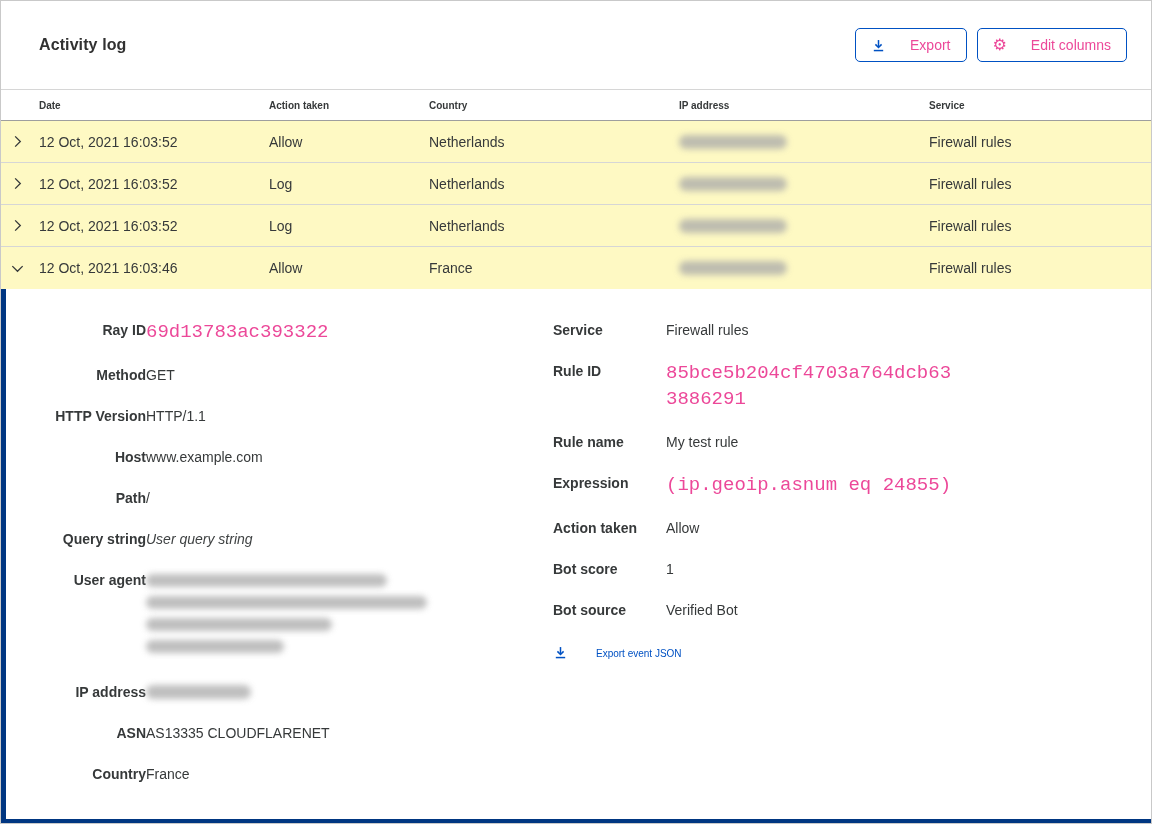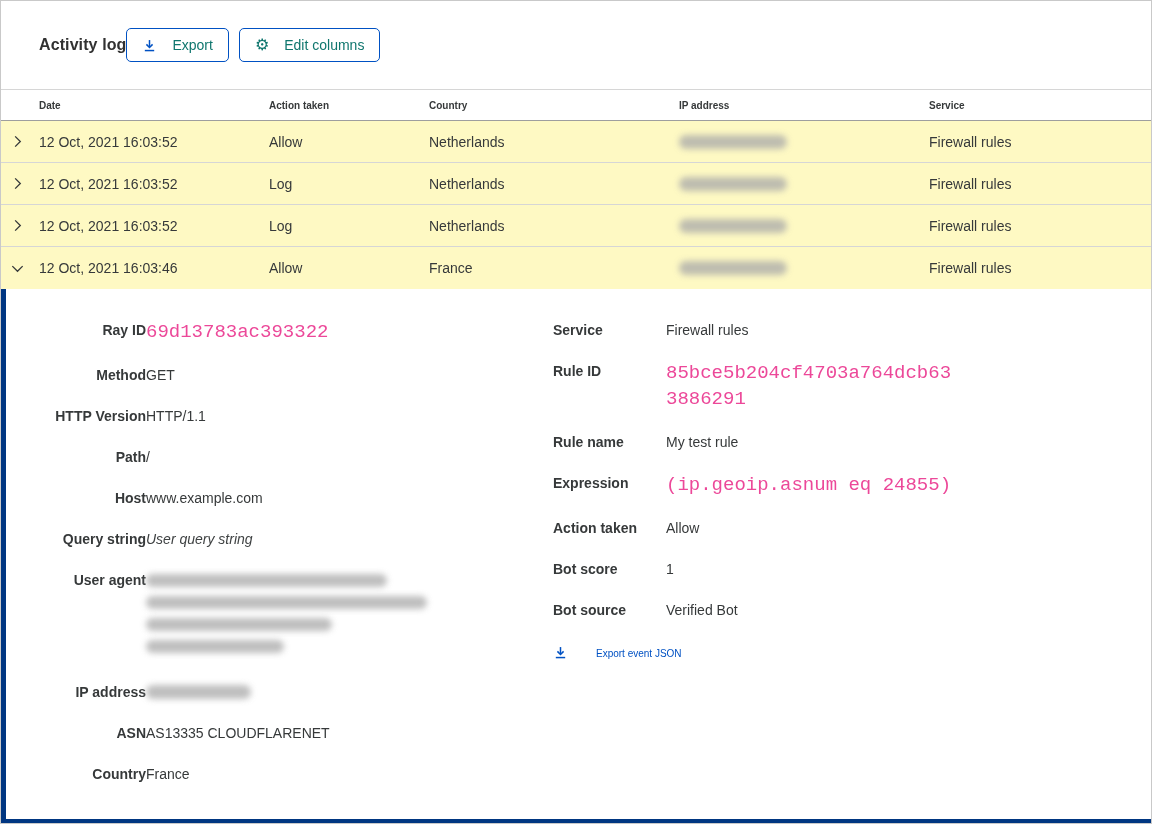--- a/index.html
+++ b/index.html
@@ -14,30 +14,30 @@
     width: 1152px; height: 824px;
     border: 1px solid #c9c9c9;
     background: #fff;
     position: relative;
     display: flex; flex-direction: column;
   }
 
   
   .topbar {
     height: 88px; flex: 0 0 88px;
-    display: flex; align-items: center; justify-content: flex-start;
-    padding: 0 36px 0 38px;
+    display: flex; align-items: center; justify-content: space-between;
+    padding: 0 24px 0 38px;
   }
   .page-title { font-size: 16px; font-weight: bold; color: #313131; letter-spacing: .1px; }
   .topbar-actions { display: flex; gap: 10px; }
   .btn {
-    display: inline-flex; align-items: center; gap: 15px;
+    display: inline-flex; align-items: center; gap: 24px;
     height: 34px; padding: 0 15px;
     background: #fff; border: 1px solid #0051c3; border-radius: 5px;
-    color: #0f766e; font-size: 14px; font-family: inherit;
+    color: #ec4899; font-size: 14px; font-family: inherit;
     cursor: pointer;
   }
   .btn svg { display: block; }
   .gear-glyph { font-size: 16px; line-height: 1; font-family: "DejaVu Sans", sans-serif; }
 
   
   .grid-row {
     display: grid;
     grid-template-columns: 38px 230px 160px 250px 250px 1fr;
     align-items: center;
@@ -201,26 +201,26 @@
         </div>
         <div class="detail-item">
           <div class="detail-label">Method</div>
           <div class="detail-value">GET</div>
         </div>
         <div class="detail-item">
           <div class="detail-label">HTTP Version</div>
           <div class="detail-value">HTTP/1.1</div>
         </div>
         <div class="detail-item">
+          <div class="detail-label">Host</div>
+          <div class="detail-value">www.example.com</div>
+        </div>
+        <div class="detail-item">
           <div class="detail-label">Path</div>
           <div class="detail-value">/</div>
-        </div>
-        <div class="detail-item">
-          <div class="detail-label">Host</div>
-          <div class="detail-value">www.example.com</div>
         </div>
         <div class="detail-item">
           <div class="detail-label">Query string</div>
           <div class="detail-value italic">User query string</div>
         </div>
         <div class="detail-item">
           <div class="detail-label">User agent</div>
           <div class="detail-value ua-lines">
             <div class="blur-line" style="width: 241px;"></div>
             <div class="blur-line" style="width: 281px;"></div>

